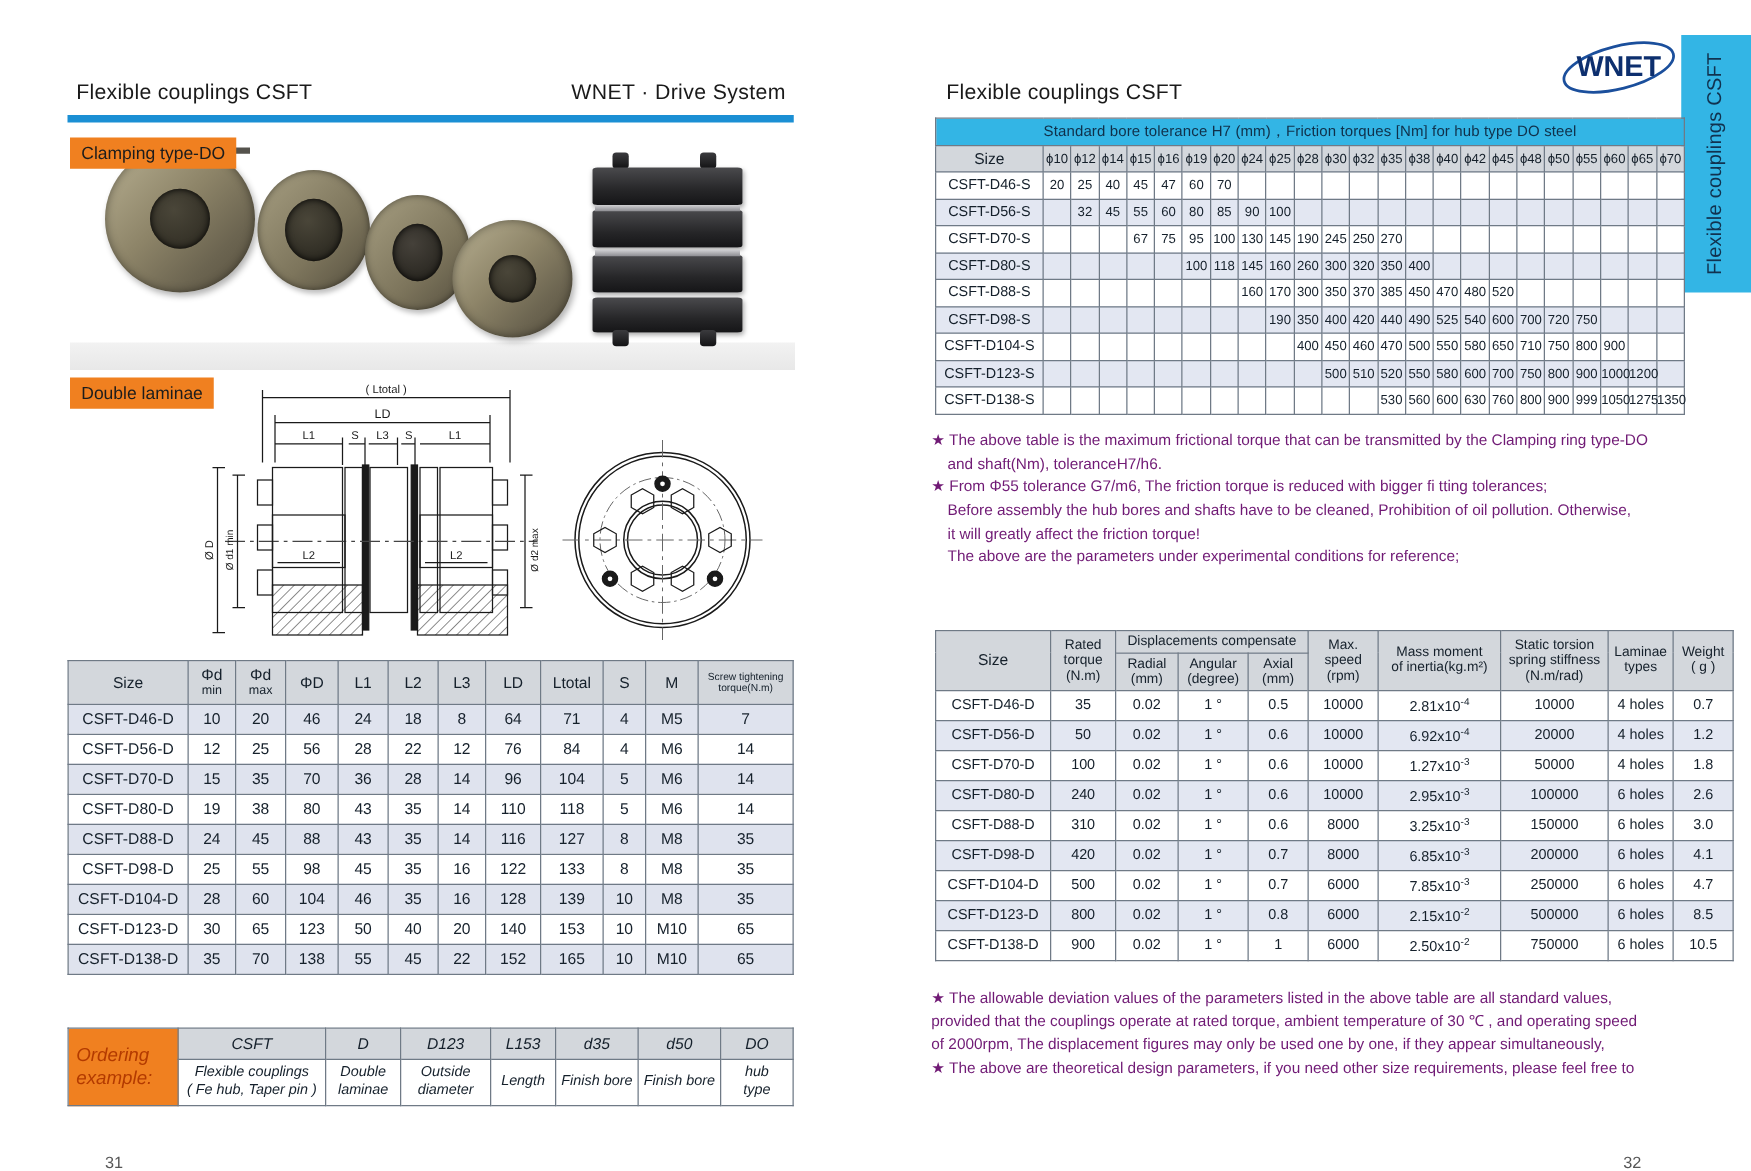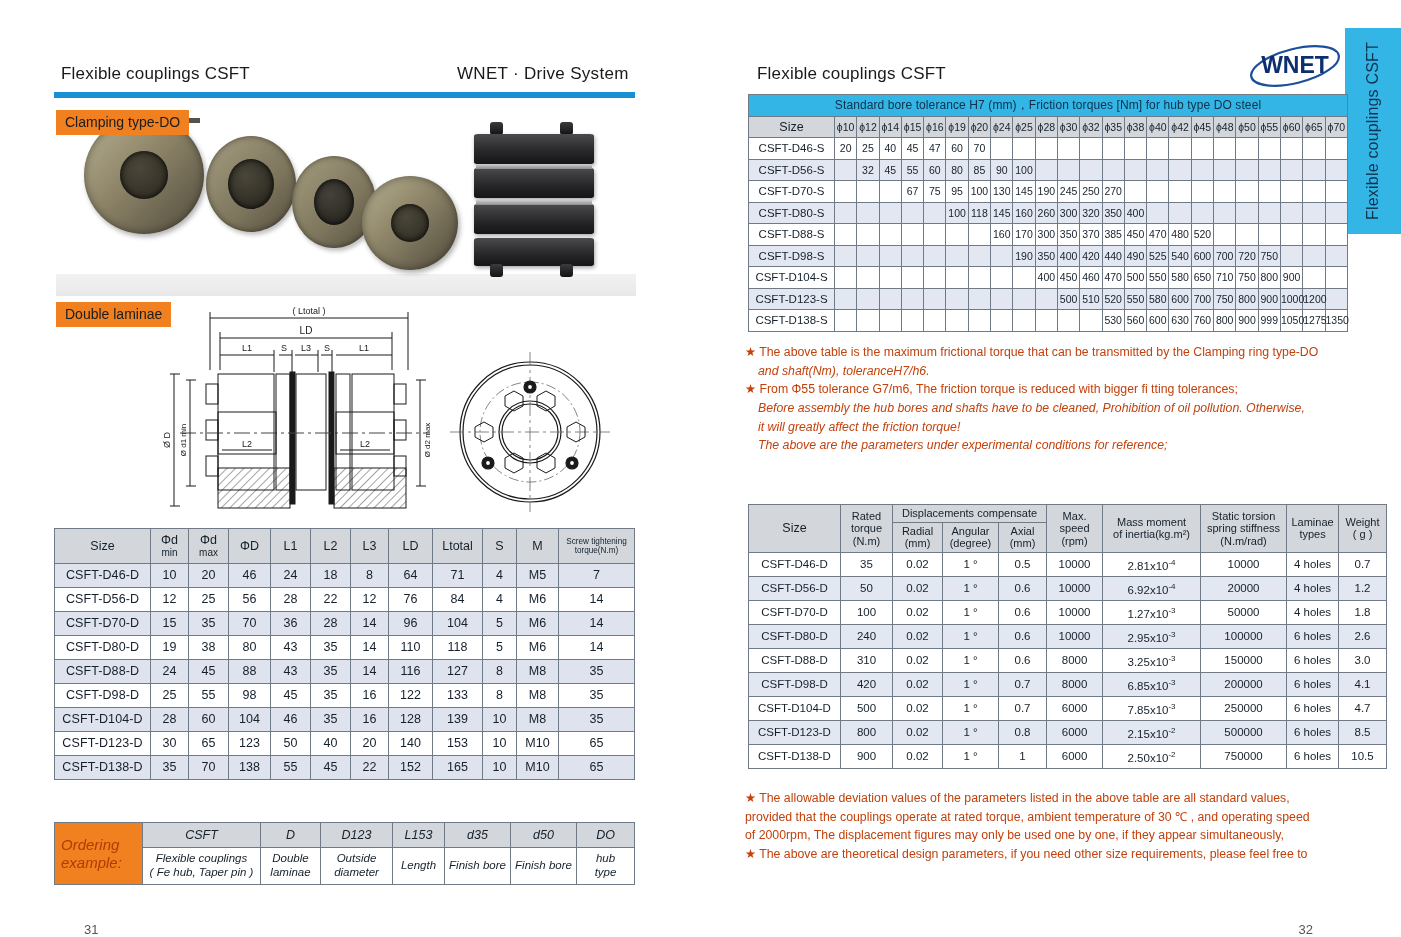--- a/index.html
+++ b/index.html
@@ -117,23 +117,23 @@
   .tbl-param { position: absolute; font-size: 11.5px; }
   .tbl-param th { background: #d3d7dc; font-weight: normal; line-height: 1.15; padding: 2px 1px; font-size: 11px; }
   .tbl-param th.big { font-size: 12.5px; }
   .tbl-param td { height: 24px; }
   .tbl-param tbody tr:nth-child(odd) td { background: #ffffff; }
   .tbl-param tbody tr:nth-child(even) td { background: #e3e7f2; }
   .tbl-param td.sz { font-size: 11.5px; }
   .tbl-param sup { font-size: 8px; vertical-align: super; }
 
   
-  .note { position: absolute; font-size: 12.3px; color: #c2410c; line-height: 1.52; }
+  .note { position: absolute; font-size: 12.3px; color: #701a75; line-height: 1.52; }
   .note p { margin: 0; }
-  .note .ind { padding-left: 13px; font-style: italic; }
+  .note .ind { padding-left: 13px; }
 
   .pagenum {
     position: absolute; bottom: -4px; font-size: 13px; color: #555;
   }
 
   
   .logo { position: absolute; }
 </style>
 </head>
 <body>
@@ -523,21 +523,21 @@
         </tbody>
     </table>
 
     <div class="pagenum" style="left:84px;top:922px;">31</div>
   </div>
 
   <div class="panel" style="left:700px;top:0;width:701px;height:937px;">
 
     <div class="pg-title" style="position:absolute;left:57px;top:64px;">Flexible couplings CSFT</div>
 
-    <div class="logo" style="left:540px;top:42px;width:110px;height:48px;">
+    <div class="logo" style="left:540px;top:30px;width:110px;height:48px;">
       <svg width="110" height="48" viewBox="0 0 110 48">
         <ellipse cx="55" cy="24" rx="45" ry="17" fill="none" stroke="#1b4f9c" stroke-width="2.2" transform="rotate(-14 55 24)"></ellipse>
         <text x="55" y="31" font-family="Liberation Sans, sans-serif" font-size="23" font-weight="bold" fill="#0d2f6e" text-anchor="middle">WNET</text>
       </svg>
     </div>
 
     <table class="tbl-fric" style="left:48px;top:94px;width:600px;">
       <colgroup>
         <col style="width:86px">
         <col style="width:22.3px">

